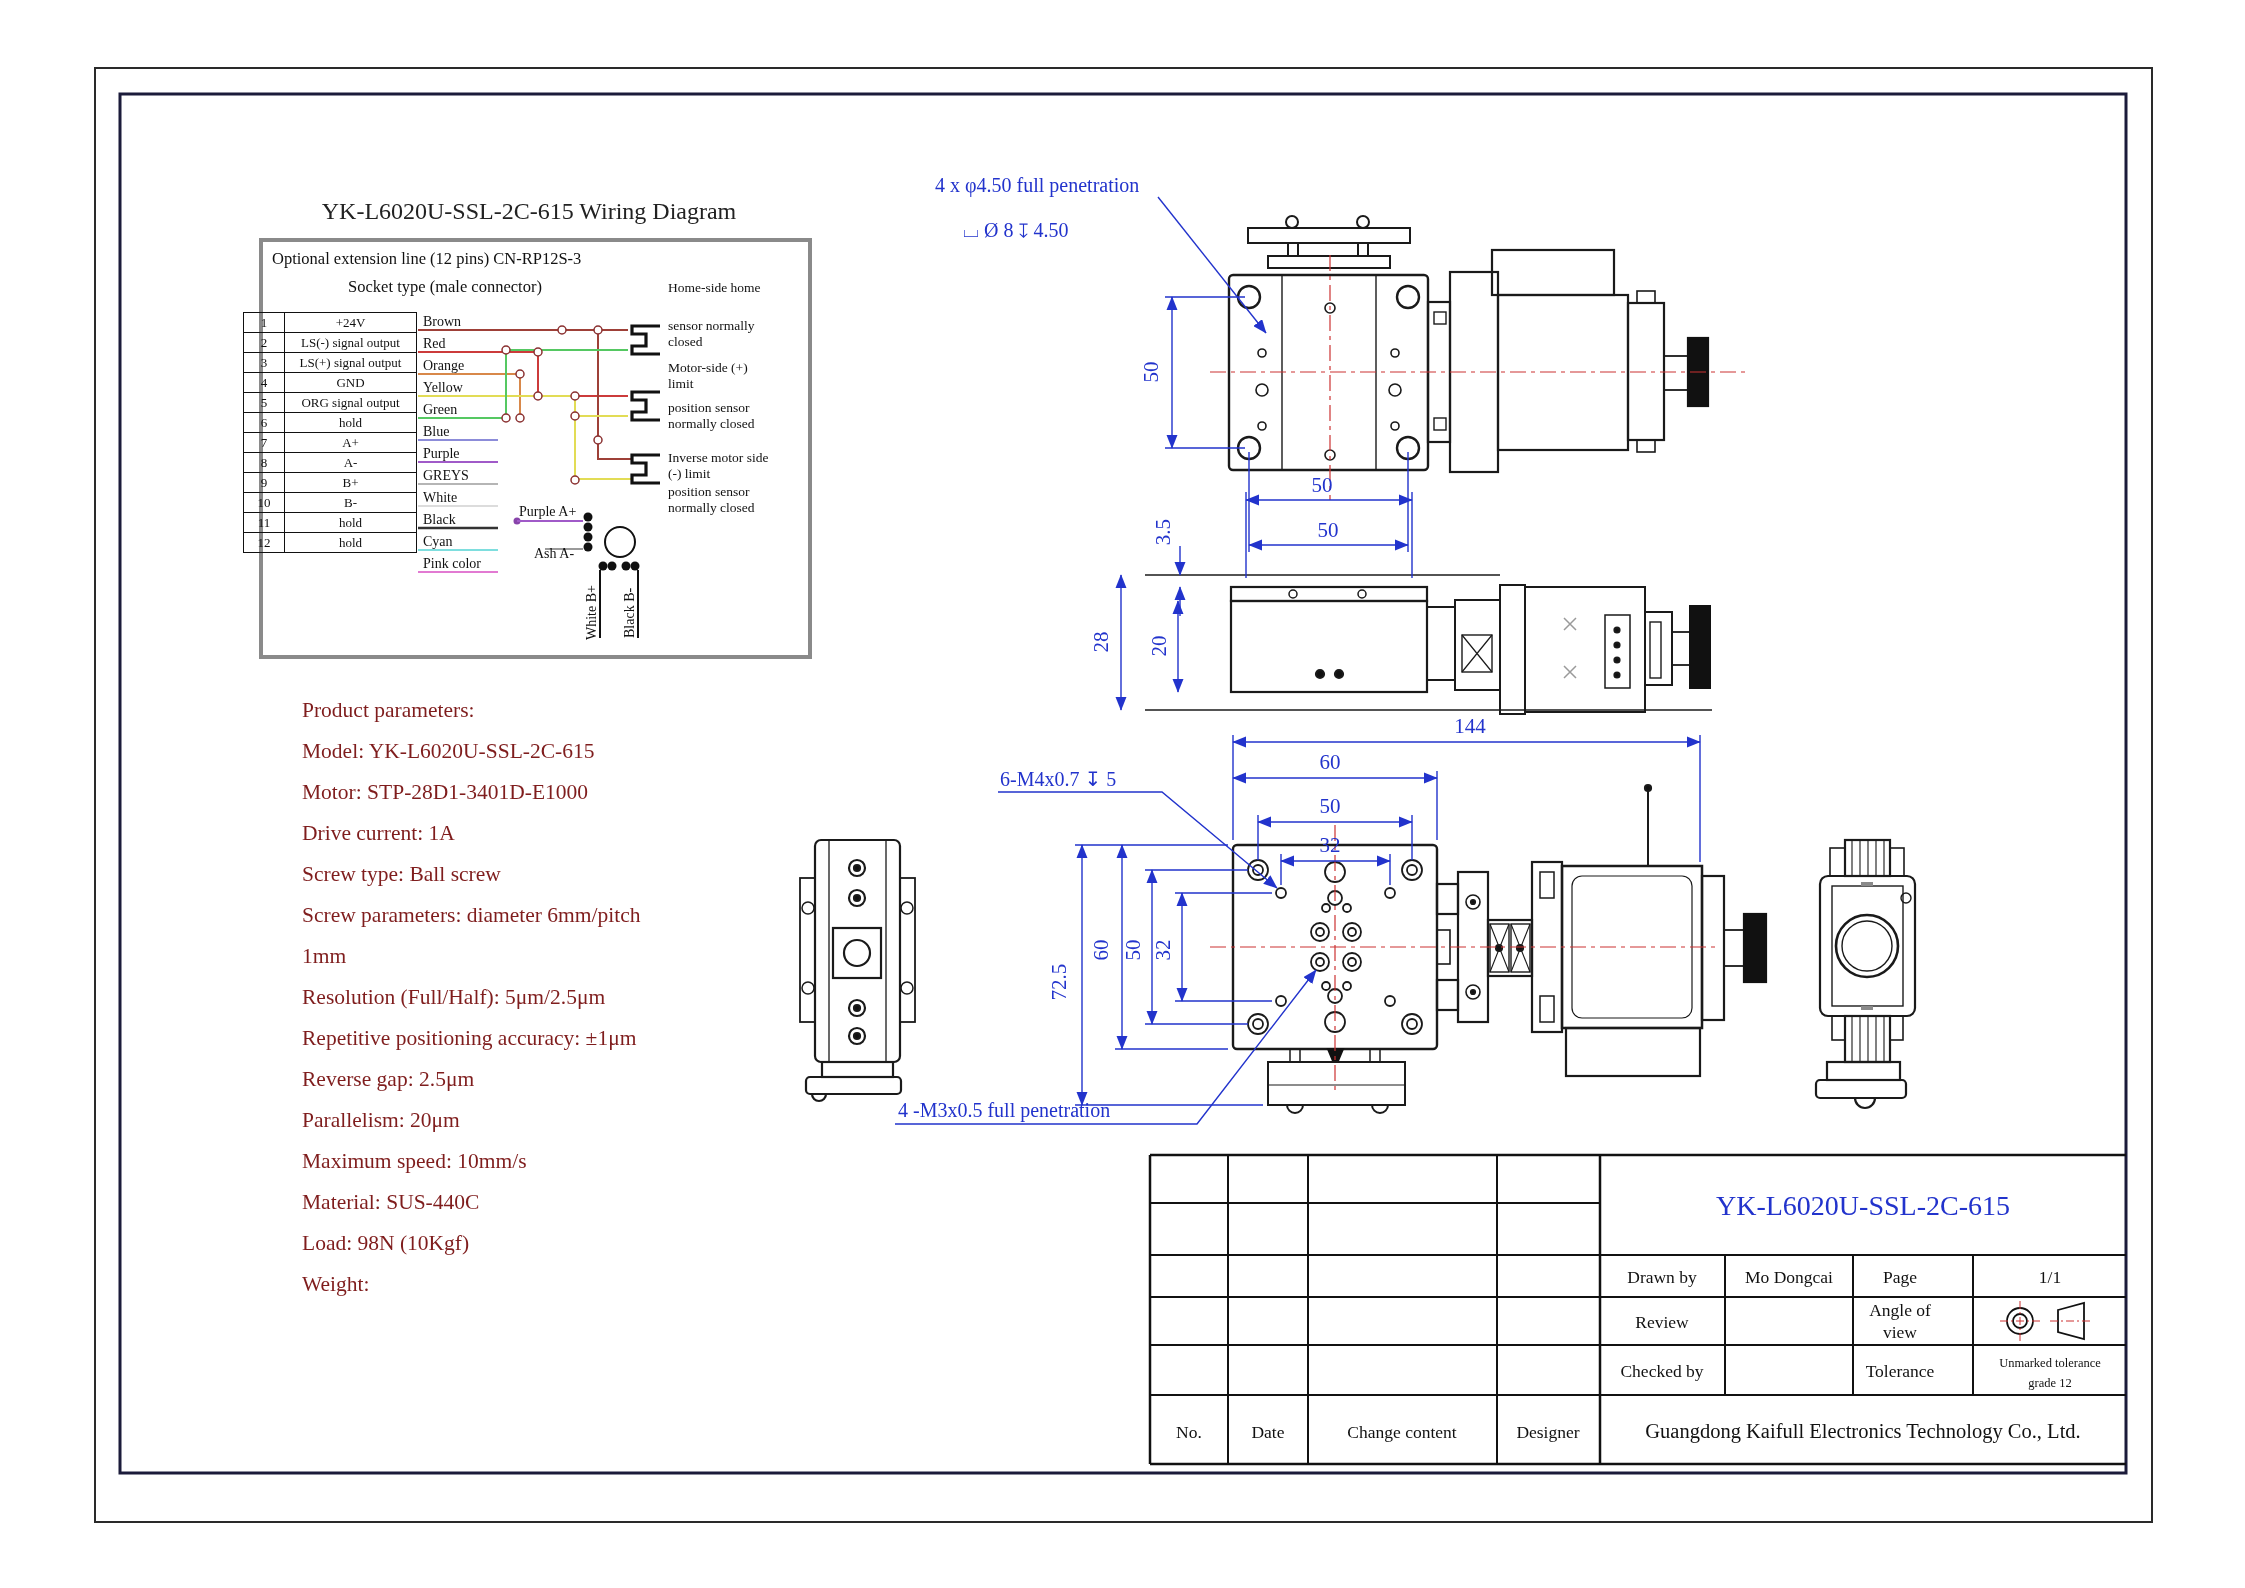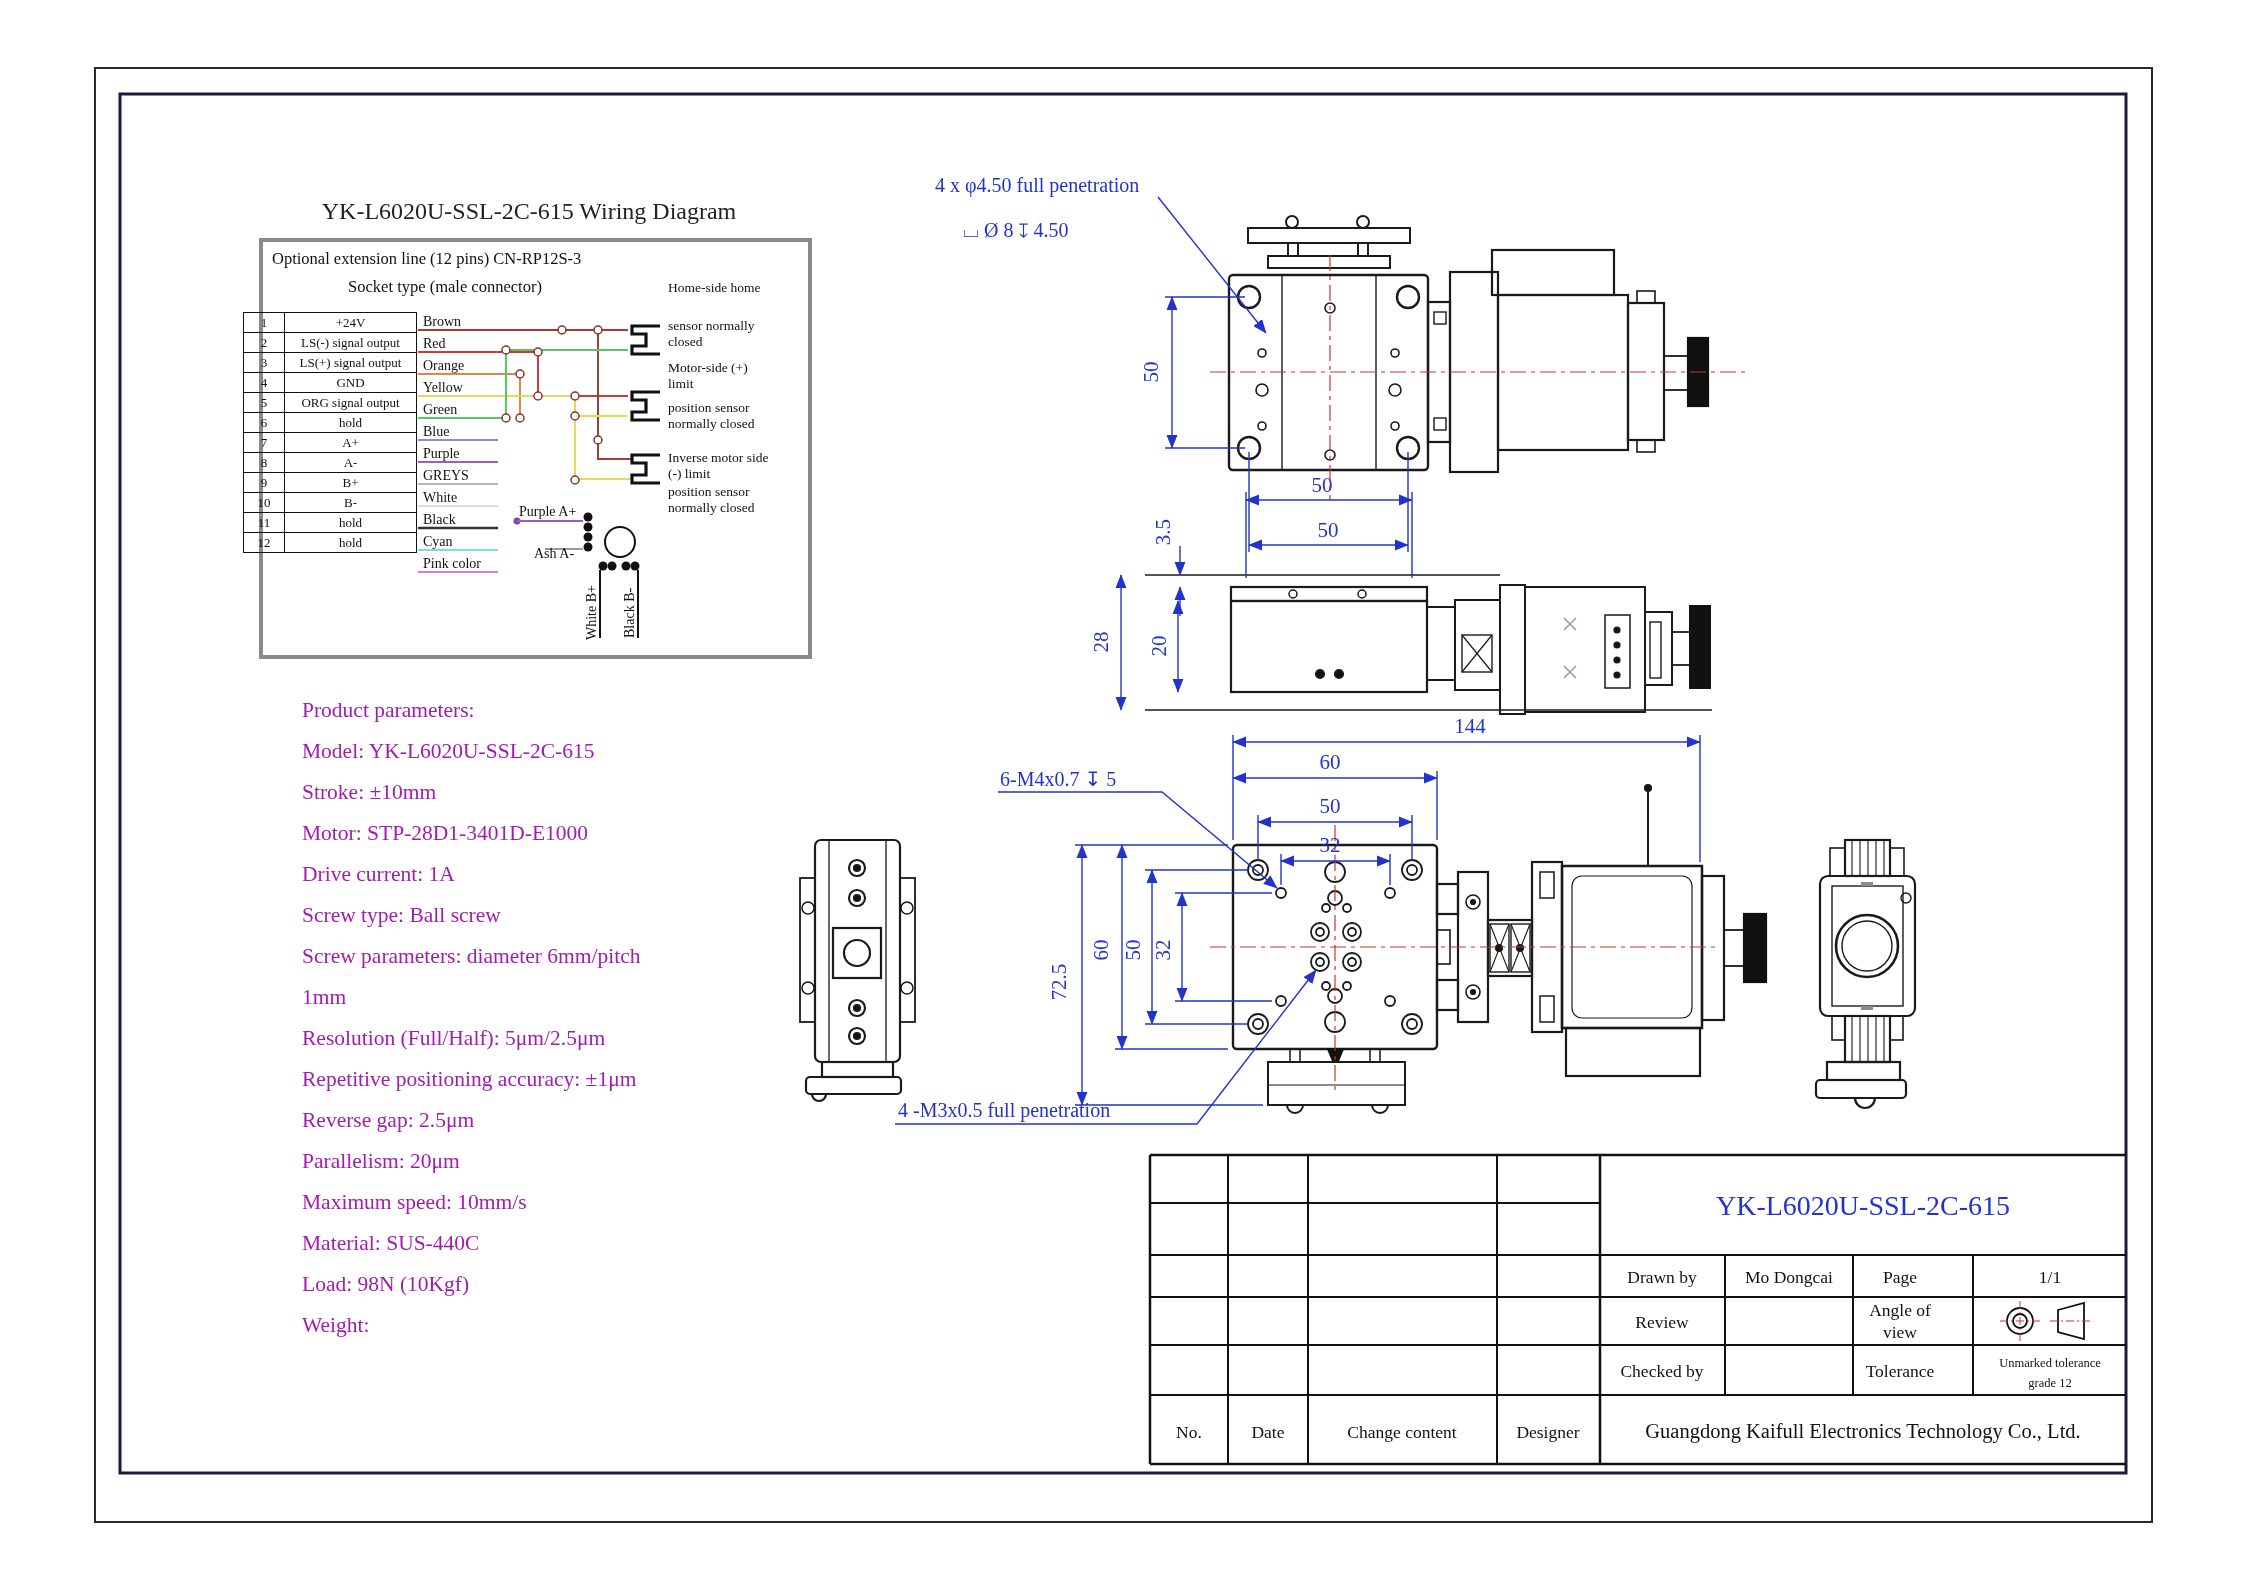--- a/index.html
+++ b/index.html
@@ -9,21 +9,21 @@
   .abs{position:absolute;}
   
   .wiring-title{left:264px;top:198px;width:530px;text-align:center;font-size:24px;color:#222;}
   
   .pin-table{left:243px;top:312px;border-collapse:collapse;table-layout:fixed;}
   .pin-table td{border:1.5px solid #111;height:19px;padding:0;text-align:center;
                 font-size:13px;line-height:13px;color:#111;}
   .pin-table td.c1{width:40px;}
   .pin-table td.c2{width:131px;}
   
-  .params{left:302px;top:690px;width:600px;font-size:21.5px;color:#a21caf;}
+  .params{left:302px;top:690px;width:600px;font-size:21.5px;color:#7f1d1d;}
   .params div{height:41px;line-height:41px;white-space:nowrap;}
   
   text{font-family:"Liberation Serif", serif;fill:#111;}
   .t-dim{fill:#2233cc;font-size:21px;}
   .t-note{fill:#2233cc;font-size:20px;}
   .t-sm{font-size:13.5px;}
   .t-w{font-size:14px;}
   .t-tb{font-size:17.5px;}
   .t-tbs{font-size:12.5px;}
   .t-title{fill:#2233cc;font-size:28px;}
@@ -505,21 +505,20 @@
       <tr>
           <td class="c1">12</td>
           <td class="c2">hold</td>
         </tr>
     </tbody>
   </table>
 
   <div class="abs params">
     <div>Product parameters:</div>
     <div>Model: YK-L6020U-SSL-2C-615</div>
-    <div>Stroke: ±10mm</div>
     <div>Motor: STP-28D1-3401D-E1000</div>
     <div>Drive current: 1A</div>
     <div>Screw type: Ball screw</div>
     <div>Screw parameters: diameter 6mm/pitch</div>
     <div>1mm</div>
     <div>Resolution (Full/Half): 5μm/2.5μm</div>
     <div>Repetitive positioning accuracy: ±1μm</div>
     <div>Reverse gap: 2.5μm</div>
     <div>Parallelism: 20μm</div>
     <div>Maximum speed: 10mm/s</div>

